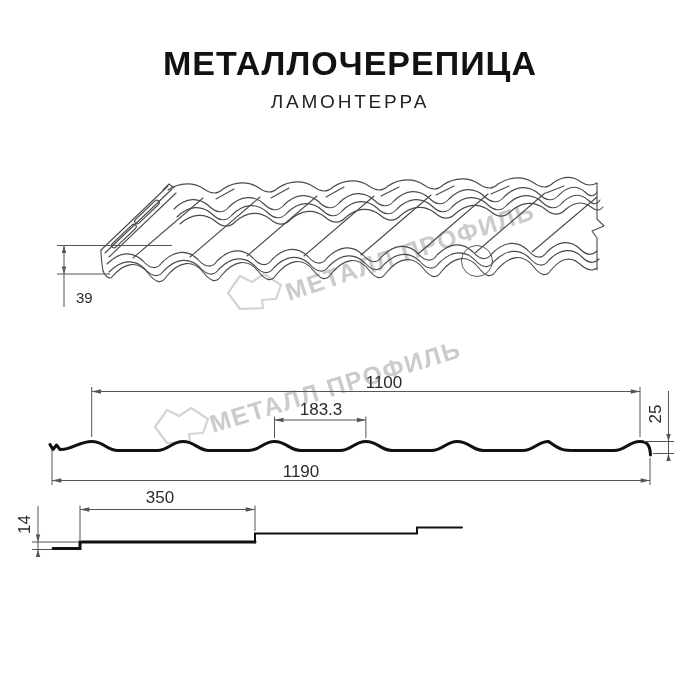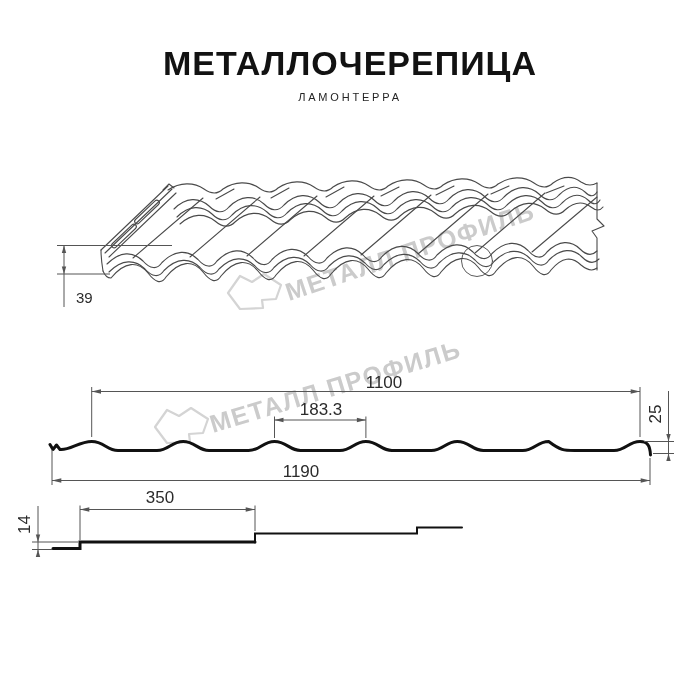--- a/index.html
+++ b/index.html
@@ -7,21 +7,21 @@
     width:700px;height:700px;background:#ffffff;
     font-family:"Liberation Sans", sans-serif;
     position:relative;overflow:hidden;
   }
   .stage{position:absolute;inset:0;width:628px;height:700px;}
   .hdr{position:absolute;left:0;top:46px;width:700px;text-align:center;z-index:3;}
   .hdr .title{
     font-size:34px;font-weight:800;color:#121212;letter-spacing:1px;line-height:1.05;
   }
   .hdr .subtitle{
-    margin-top:9px;font-size:11px;font-weight:500;color:#242424;letter-spacing:2.8px;
+    margin-top:9px;font-size:19px;font-weight:500;color:#242424;letter-spacing:2.8px;
   }
   svg{position:absolute;left:0;top:0;z-index:2;}
   svg text{font-family:"Liberation Sans", sans-serif;}
   .dimtxt{font-size:17px;fill:#2b2b2b;}
   .dimtxt-sm{font-size:15px;fill:#2b2b2b;}
   .wm-text{font-size:25px;font-weight:bold;fill:#cbcbcb;letter-spacing:1.5px;}
 </style>
 </head>
 <body>
 

